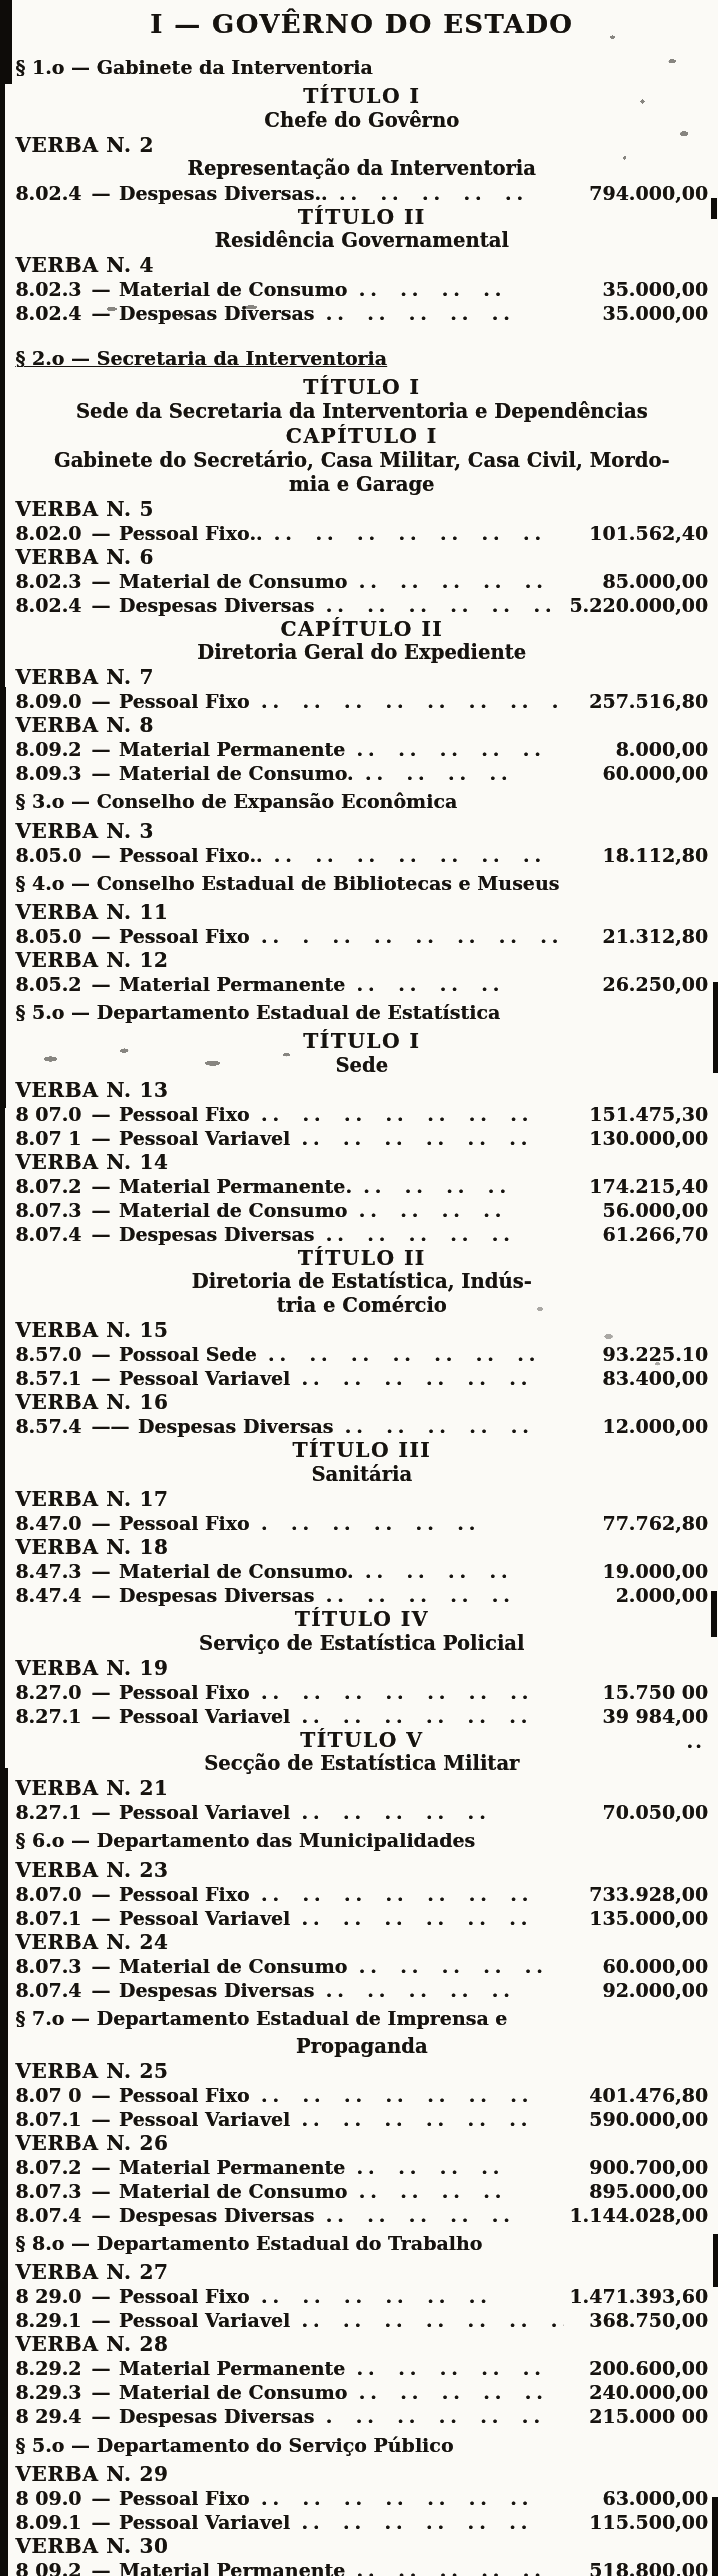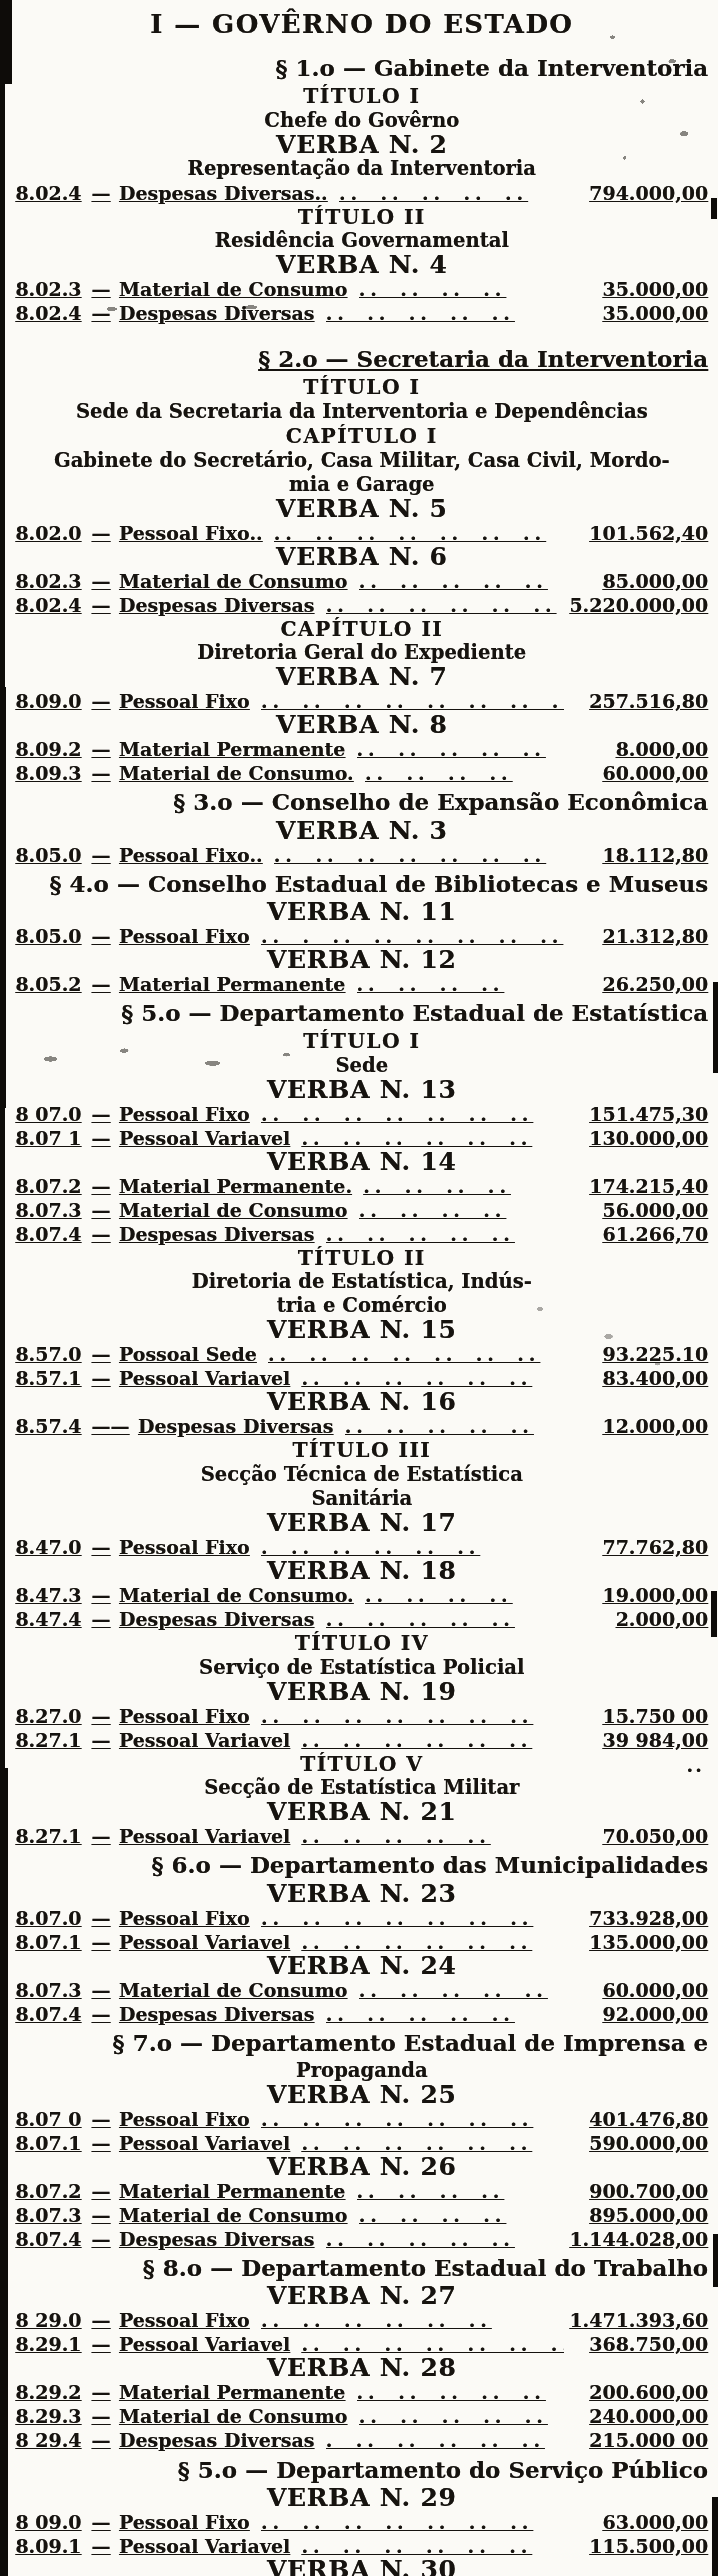--- a/index.html
+++ b/index.html
@@ -20,38 +20,38 @@
   .row{
     white-space:nowrap;
     font-weight:bold;
     text-shadow:0 0 0.5px rgba(20,16,10,.65);
   }
   .row.main_title{
     text-align:center;font-size:26px;line-height:28px;
     letter-spacing:1.4px;margin:2.8px 0 17px 0;
   }
   .row.section{
-    text-align:right;font-size:23px;line-height:25px;
+    text-align:left;font-size:19px;line-height:25px;
     margin:4.2px 0;
   }
   .row.section.gap{margin-top:21px;text-decoration:underline;}
   .row.heading{
     text-align:center;font-size:20.3px;line-height:24.6px;
     letter-spacing:1.4px;position:relative;
   }
   .row.subheading{
     text-align:center;font-size:19.6px;line-height:24px;
   }
   .row.verba{
-    text-align:center;font-size:25px;line-height:24px;
+    text-align:left;font-size:20px;line-height:24px;
     letter-spacing:0.7px;
   }
   .row.item{
     display:flex;align-items:baseline;
-    font-size:19px;line-height:24px;text-decoration:underline;
+    font-size:19px;line-height:24px;
   }
   .row.item .code{min-width:72px;}
   .row.item .dash{margin:0 8.4px 0 4.2px;}
   .row.item .label{}
   .row.item .dots{
     flex:1;overflow:hidden;margin-left:11.2px;
     letter-spacing:4.9px;word-spacing:7px;
   }
   .row.item .amount{
     text-align:right;min-width:137px;margin-left:7px;
@@ -343,23 +343,20 @@
     <span class="code">8.57.4</span>
     <span class="dash">——</span>
     <span class="label">Despesas Diversas</span>
     <span class="dots">.. .. .. .. ..</span>
     <span class="amount">12.000,00</span>
   </div>
       <div class="row heading">
     <span class="txt">TÍTULO III</span>
   </div>
       <div class="row subheading">
-    <span class="txt">Secção Técnica de Estatística</span>
-  </div>
-      <div class="row subheading">
     <span class="txt">Sanitária</span>
   </div>
       <div class="row verba">
     <span class="txt">VERBA N. 17</span>
   </div>
       <div class="row item">
     <span class="code">8.47.0</span>
     <span class="dash">—</span>
     <span class="label">Pessoal Fixo</span>
     <span class="dots">. .. .. .. .. ..</span>

